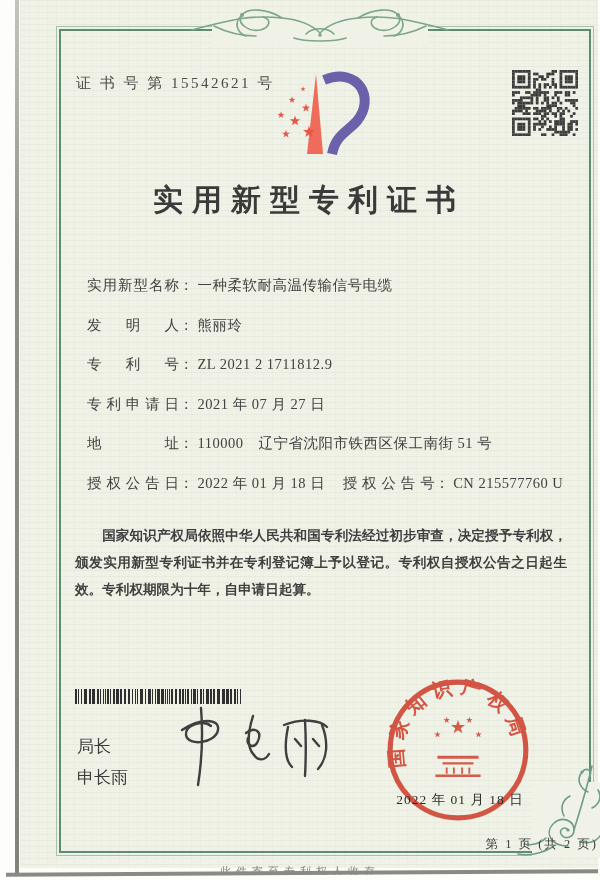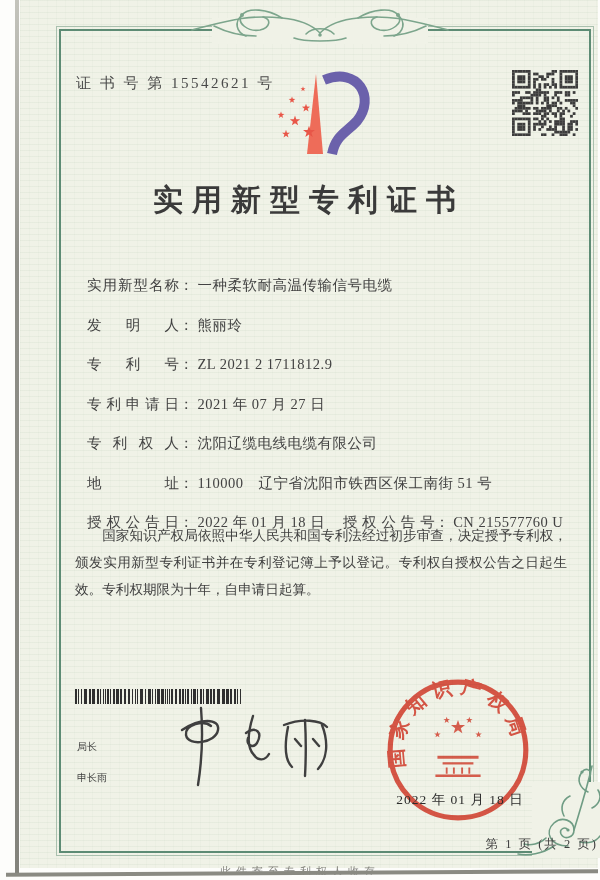--- a/index.html
+++ b/index.html
@@ -38,25 +38,25 @@
   
   .fields{position:absolute;left:67px;top:252px;width:492px;font-size:14.5px;color:#424242;margin-top:24px;}
   .frow{margin-bottom:20.5px;white-space:nowrap;}
   .flabel{display:inline-block;width:92px;text-align:justify;text-align-last:justify;vertical-align:bottom;}
   .fcolon{display:inline-block;margin-right:4px;}
   .fvalue{letter-spacing:.5px;}
   .grant-left{display:inline-block;width:252px;white-space:nowrap;}
   .grant-right{display:inline-block;white-space:nowrap;}
   
   .bodytext{position:absolute;left:55px;top:522px;width:492px;font-size:13.6px;
-    line-height:27px;text-align:justify;color:#3f3f3f;}
+    line-height:27px;text-align:justify;color:#3f3f3f;font-weight:bold;}
   .bodytext p{margin:0;text-indent:2em;}
   
   .barcode{position:absolute;left:55px;top:689px;width:170px;height:15px;}
-  .officer{position:absolute;left:57px;top:731px;font-size:10px;line-height:31px;color:#3c3c3c;}
+  .officer{position:absolute;left:57px;top:731px;font-size:17px;line-height:31px;color:#3c3c3c;}
   .signature{position:absolute;left:138px;top:698px;width:200px;height:96px;}
   
   .seal{position:absolute;left:364px;top:676px;width:148px;height:148px;mix-blend-mode:multiply;opacity:.92;}
   .seal-date{position:absolute;left:370px;top:791px;width:140px;text-align:center;
     font-size:13.5px;letter-spacing:1px;color:#2d2d2d;}
   .footer{position:absolute;left:0;top:836px;width:100%;text-align:right;
     font-size:12.5px;letter-spacing:2px;color:#3f3f3f;}
 </style>
 </head>
 <body>
@@ -425,23 +425,20 @@
     <div class="frow">
       <span class="flabel">发明人</span><span class="fcolon">：</span><span class="fvalue">熊丽玲</span>
     </div>
     <div class="frow">
       <span class="flabel">专利号</span><span class="fcolon">：</span><span class="fvalue">ZL 2021 2 1711812.9</span>
     </div>
     <div class="frow">
       <span class="flabel">专利申请日</span><span class="fcolon">：</span><span class="fvalue">2021 年 07 月 27 日</span>
     </div>
     <div class="frow">
-      <span class="flabel">专利权人</span><span class="fcolon">：</span><span class="fvalue">沈阳辽缆电线电缆有限公司</span>
-    </div>
-    <div class="frow">
       <span class="flabel">地址</span><span class="fcolon">：</span><span class="fvalue">110000　辽宁省沈阳市铁西区保工南街 51 号</span>
     </div>
     <div class="frow">
       <span class="grant-left">
         <span class="flabel">授权公告日</span><span class="fcolon">：</span><span class="fvalue">2022 年 01 月 18 日</span>
       </span>
       <span class="grant-right">
         <span class="flabel">授权公告号</span><span class="fcolon">：</span><span class="fvalue">CN 215577760 U</span>
       </span>
     </div>

